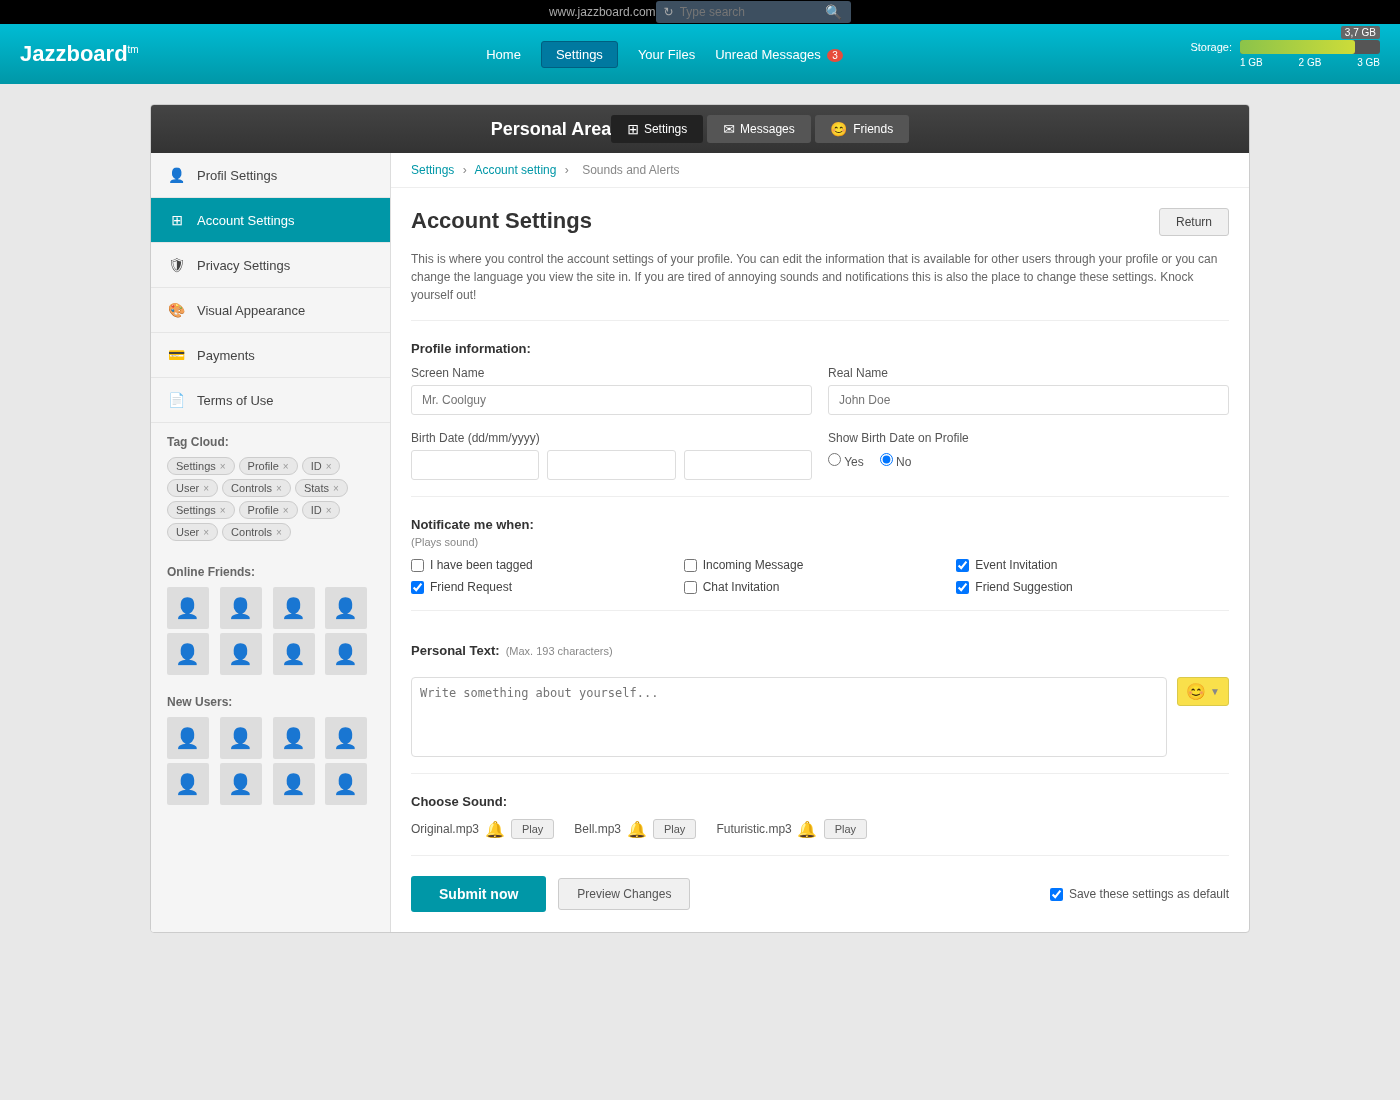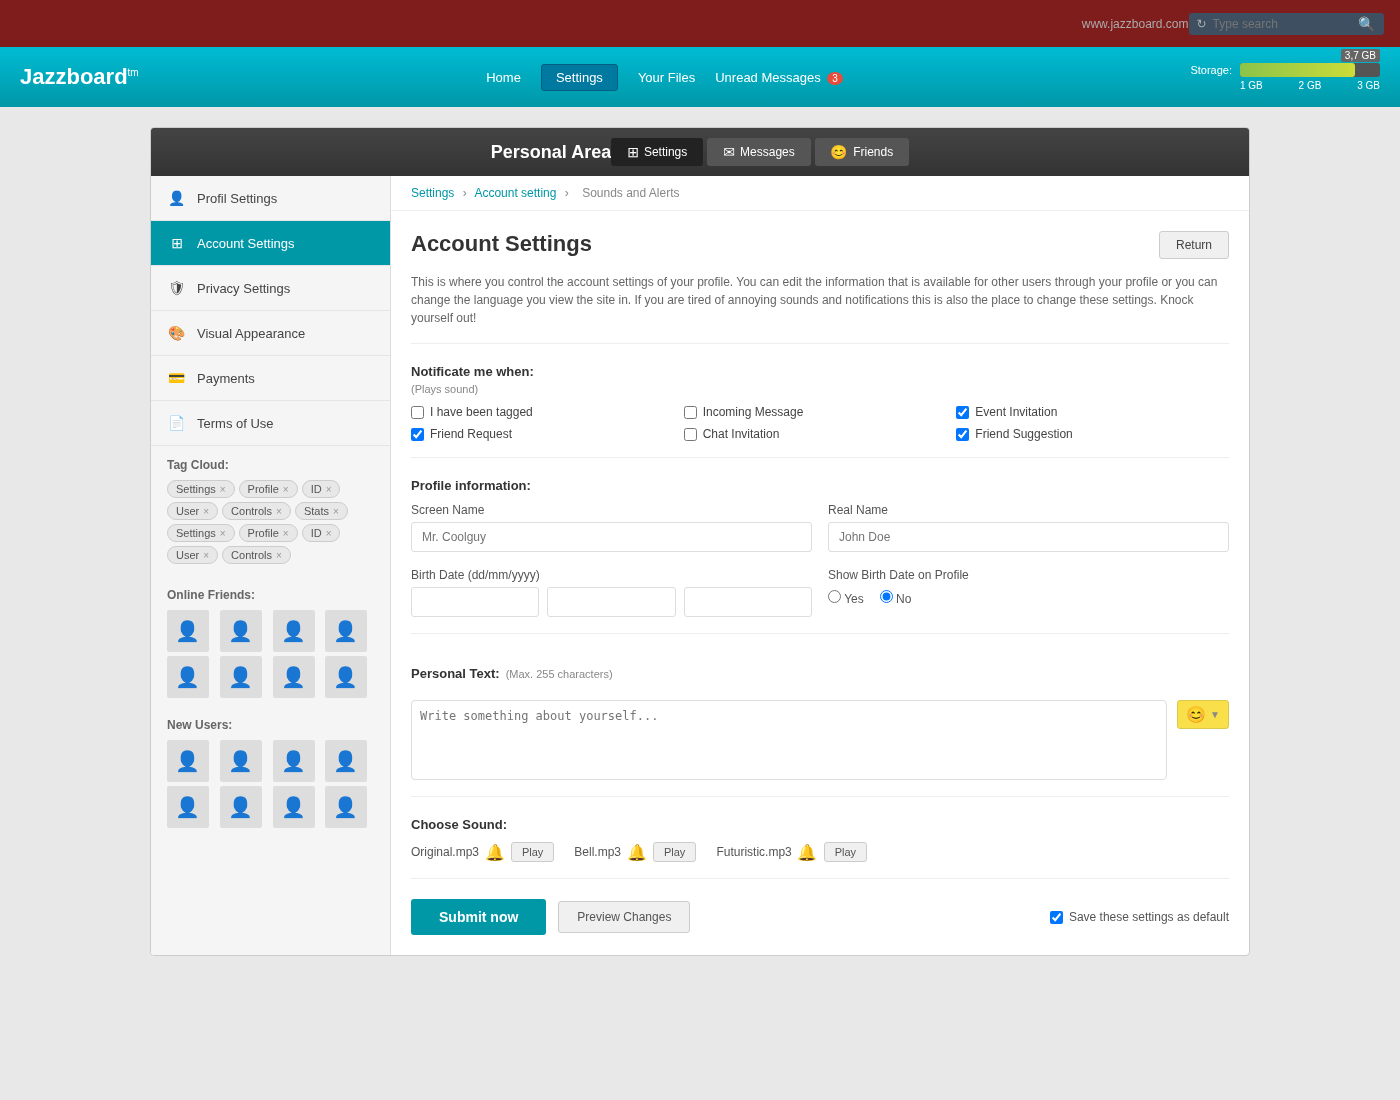--- a/index.html
+++ b/index.html
@@ -1,24 +1,24 @@
 <!DOCTYPE html>
 <html><head>
   <meta charset="utf-8">
   <style>
     * { box-sizing: border-box; margin: 0; padding: 0; }
     body { font-family: Arial, sans-serif; background: #e8e8e8; font-size: 13px; }
 
     
     .browser-bar {
-      background: #7f1d1d;
-      height: 47px;
-      display: flex;
-      align-items: center;
-      justify-content: flex-end;
+      background: #000000;
+      height: 24px;
+      display: flex;
+      align-items: center;
+      justify-content: center;
       padding: 0 16px;
     }
     .browser-url { color: #aaa; font-size: 12px; }
     .browser-search {
       display: flex;
       align-items: center;
       background: #3d4f60;
       border-radius: 3px;
       padding: 3px 8px;
       gap: 6px;
@@ -416,20 +416,55 @@
       </div>
 
       <div class="settings-content">
 
         <div class="settings-header">
           <h1 class="settings-title">Account Settings</h1>
           <button class="return-btn">Return</button>
         </div>
 
         <p class="settings-desc">This is where you control the account settings of your profile. You can edit the information that is available for other users through your profile or you can change the language you view the site in. If you are tired of annoying sounds and notifications this is also the place to change these settings. Knock yourself out!</p>
+
+        <div class="section">
+          <div class="section-label">Profile information:</div>
+          <div class="profile-info-grid">
+            <div class="form-field">
+              <label>Screen Name</label>
+              <input type="text" placeholder="Mr. Coolguy" style="">
+            </div>
+            <div class="form-field">
+              <label>Real Name</label>
+              <input type="text" placeholder="John Doe" style="">
+            </div>
+            <div class="form-field">
+              <label>Birth Date (dd/mm/yyyy)</label>
+              <div class="birthdate-row">
+                <input type="text" class="birthdate-dd" style="">
+                <input type="text" class="birthdate-mm" style="">
+                <input type="text" class="birthdate-yyyy" style="">
+              </div>
+            </div>
+            <div class="form-field">
+              <label>Show Birth Date on Profile</label>
+              <div class="radio-group">
+                <label class="radio-item">
+                  <input type="radio" name="showbirth" style="">
+                  <span>Yes</span>
+                </label>
+                <label class="radio-item">
+                  <input type="radio" name="showbirth" checked="" style="">
+                  <span>No</span>
+                </label>
+              </div>
+            </div>
+          </div>
+        </div>
 
         <div class="section">
           <div class="section-label">Notificate me when:</div>
           <div class="section-sublabel">(Plays sound)</div>
           <div class="notifications-grid">
             <label class="checkbox-item">
               <input type="checkbox" style="">
               <span>I have been tagged</span>
             </label>
             <label class="checkbox-item">
@@ -449,58 +484,23 @@
               <span>Chat Invitation</span>
             </label>
             <label class="checkbox-item">
               <input type="checkbox" checked="" style="">
               <span>Friend Suggestion</span>
             </label>
           </div>
         </div>
 
         <div class="section">
-          <div class="section-label">Profile information:</div>
-          <div class="profile-info-grid">
-            <div class="form-field">
-              <label>Screen Name</label>
-              <input type="text" placeholder="Mr. Coolguy" style="">
-            </div>
-            <div class="form-field">
-              <label>Real Name</label>
-              <input type="text" placeholder="John Doe" style="">
-            </div>
-            <div class="form-field">
-              <label>Birth Date (dd/mm/yyyy)</label>
-              <div class="birthdate-row">
-                <input type="text" class="birthdate-dd" style="">
-                <input type="text" class="birthdate-mm" style="">
-                <input type="text" class="birthdate-yyyy" style="">
-              </div>
-            </div>
-            <div class="form-field">
-              <label>Show Birth Date on Profile</label>
-              <div class="radio-group">
-                <label class="radio-item">
-                  <input type="radio" name="showbirth" style="">
-                  <span>Yes</span>
-                </label>
-                <label class="radio-item">
-                  <input type="radio" name="showbirth" checked="" style="">
-                  <span>No</span>
-                </label>
-              </div>
-            </div>
-          </div>
-        </div>
-
-        <div class="section">
           <div style="display:flex;gap:6px;align-items:baseline;margin-top:32px;">
             <div class="section-label">Personal Text:</div>
-            <div class="section-sublabel">(Max. 255 characters)</div>
+            <div class="section-sublabel">(Max. 193 characters)</div>
           </div>
           <div class="personal-text-area">
             <textarea placeholder="Write something about yourself..." style=""></textarea>
             <button class="emoji-btn">
               <span>😊</span>
               <span class="arrow">▼</span>
             </button>
           </div>
         </div>
 

